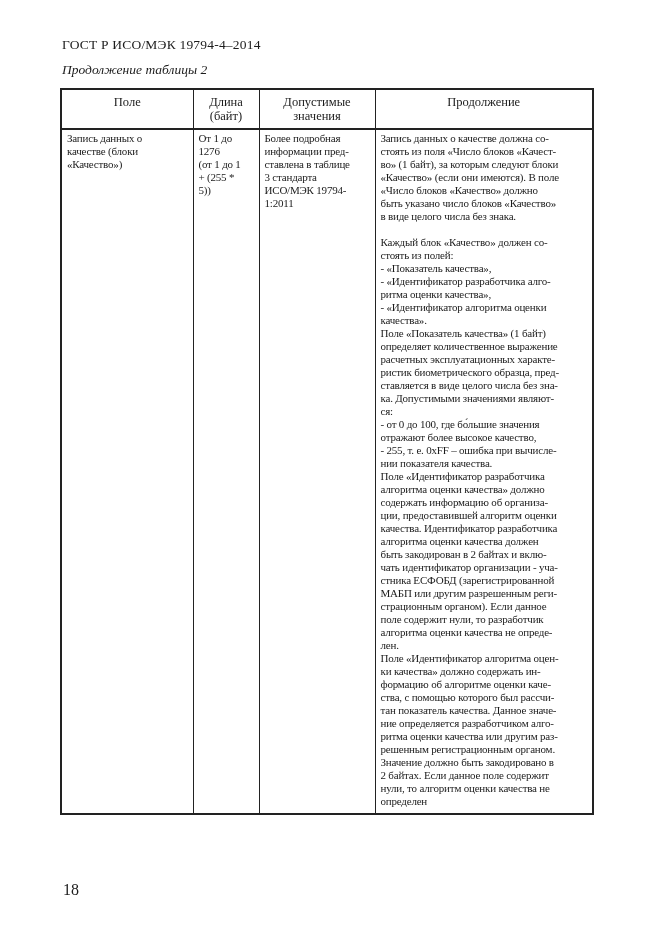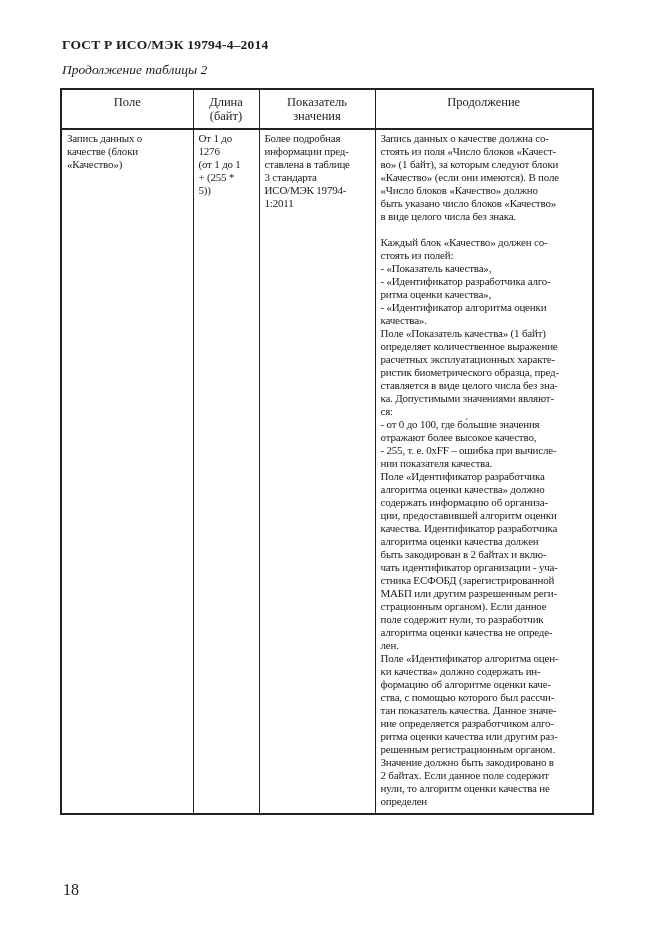--- a/index.html
+++ b/index.html
@@ -15,21 +15,20 @@
     color: #1c1c1c;
     overflow: hidden;
   }
   .doc-header {
     position: absolute;
     left: 62px;
     top: 37px;
     font-size: 13.5px;
     letter-spacing: 0.2px;
     white-space: nowrap;
-    font-weight: bold;
   }
   .table-caption {
     position: absolute;
     left: 62px;
     top: 62px;
     font-size: 13.5px;
     font-style: italic;
     white-space: nowrap;
   }
   table.gost-table {
@@ -85,21 +84,21 @@
     <col style="width:132px">
     <col style="width:66px">
     <col style="width:116px">
     <col style="width:218px">
   </colgroup>
   <thead>
     <tr>
       <th>Поле</th>
       <th>Длина
 (байт)</th>
-      <th>Показатель
+      <th>Допустимые
 значения</th>
       <th>Продолжение</th>
     </tr>
   </thead>
   <tbody>
     <tr>
       <td>Запись данных о
 качестве (блоки
 «Качество»)</td>
       <td>От 1 до

